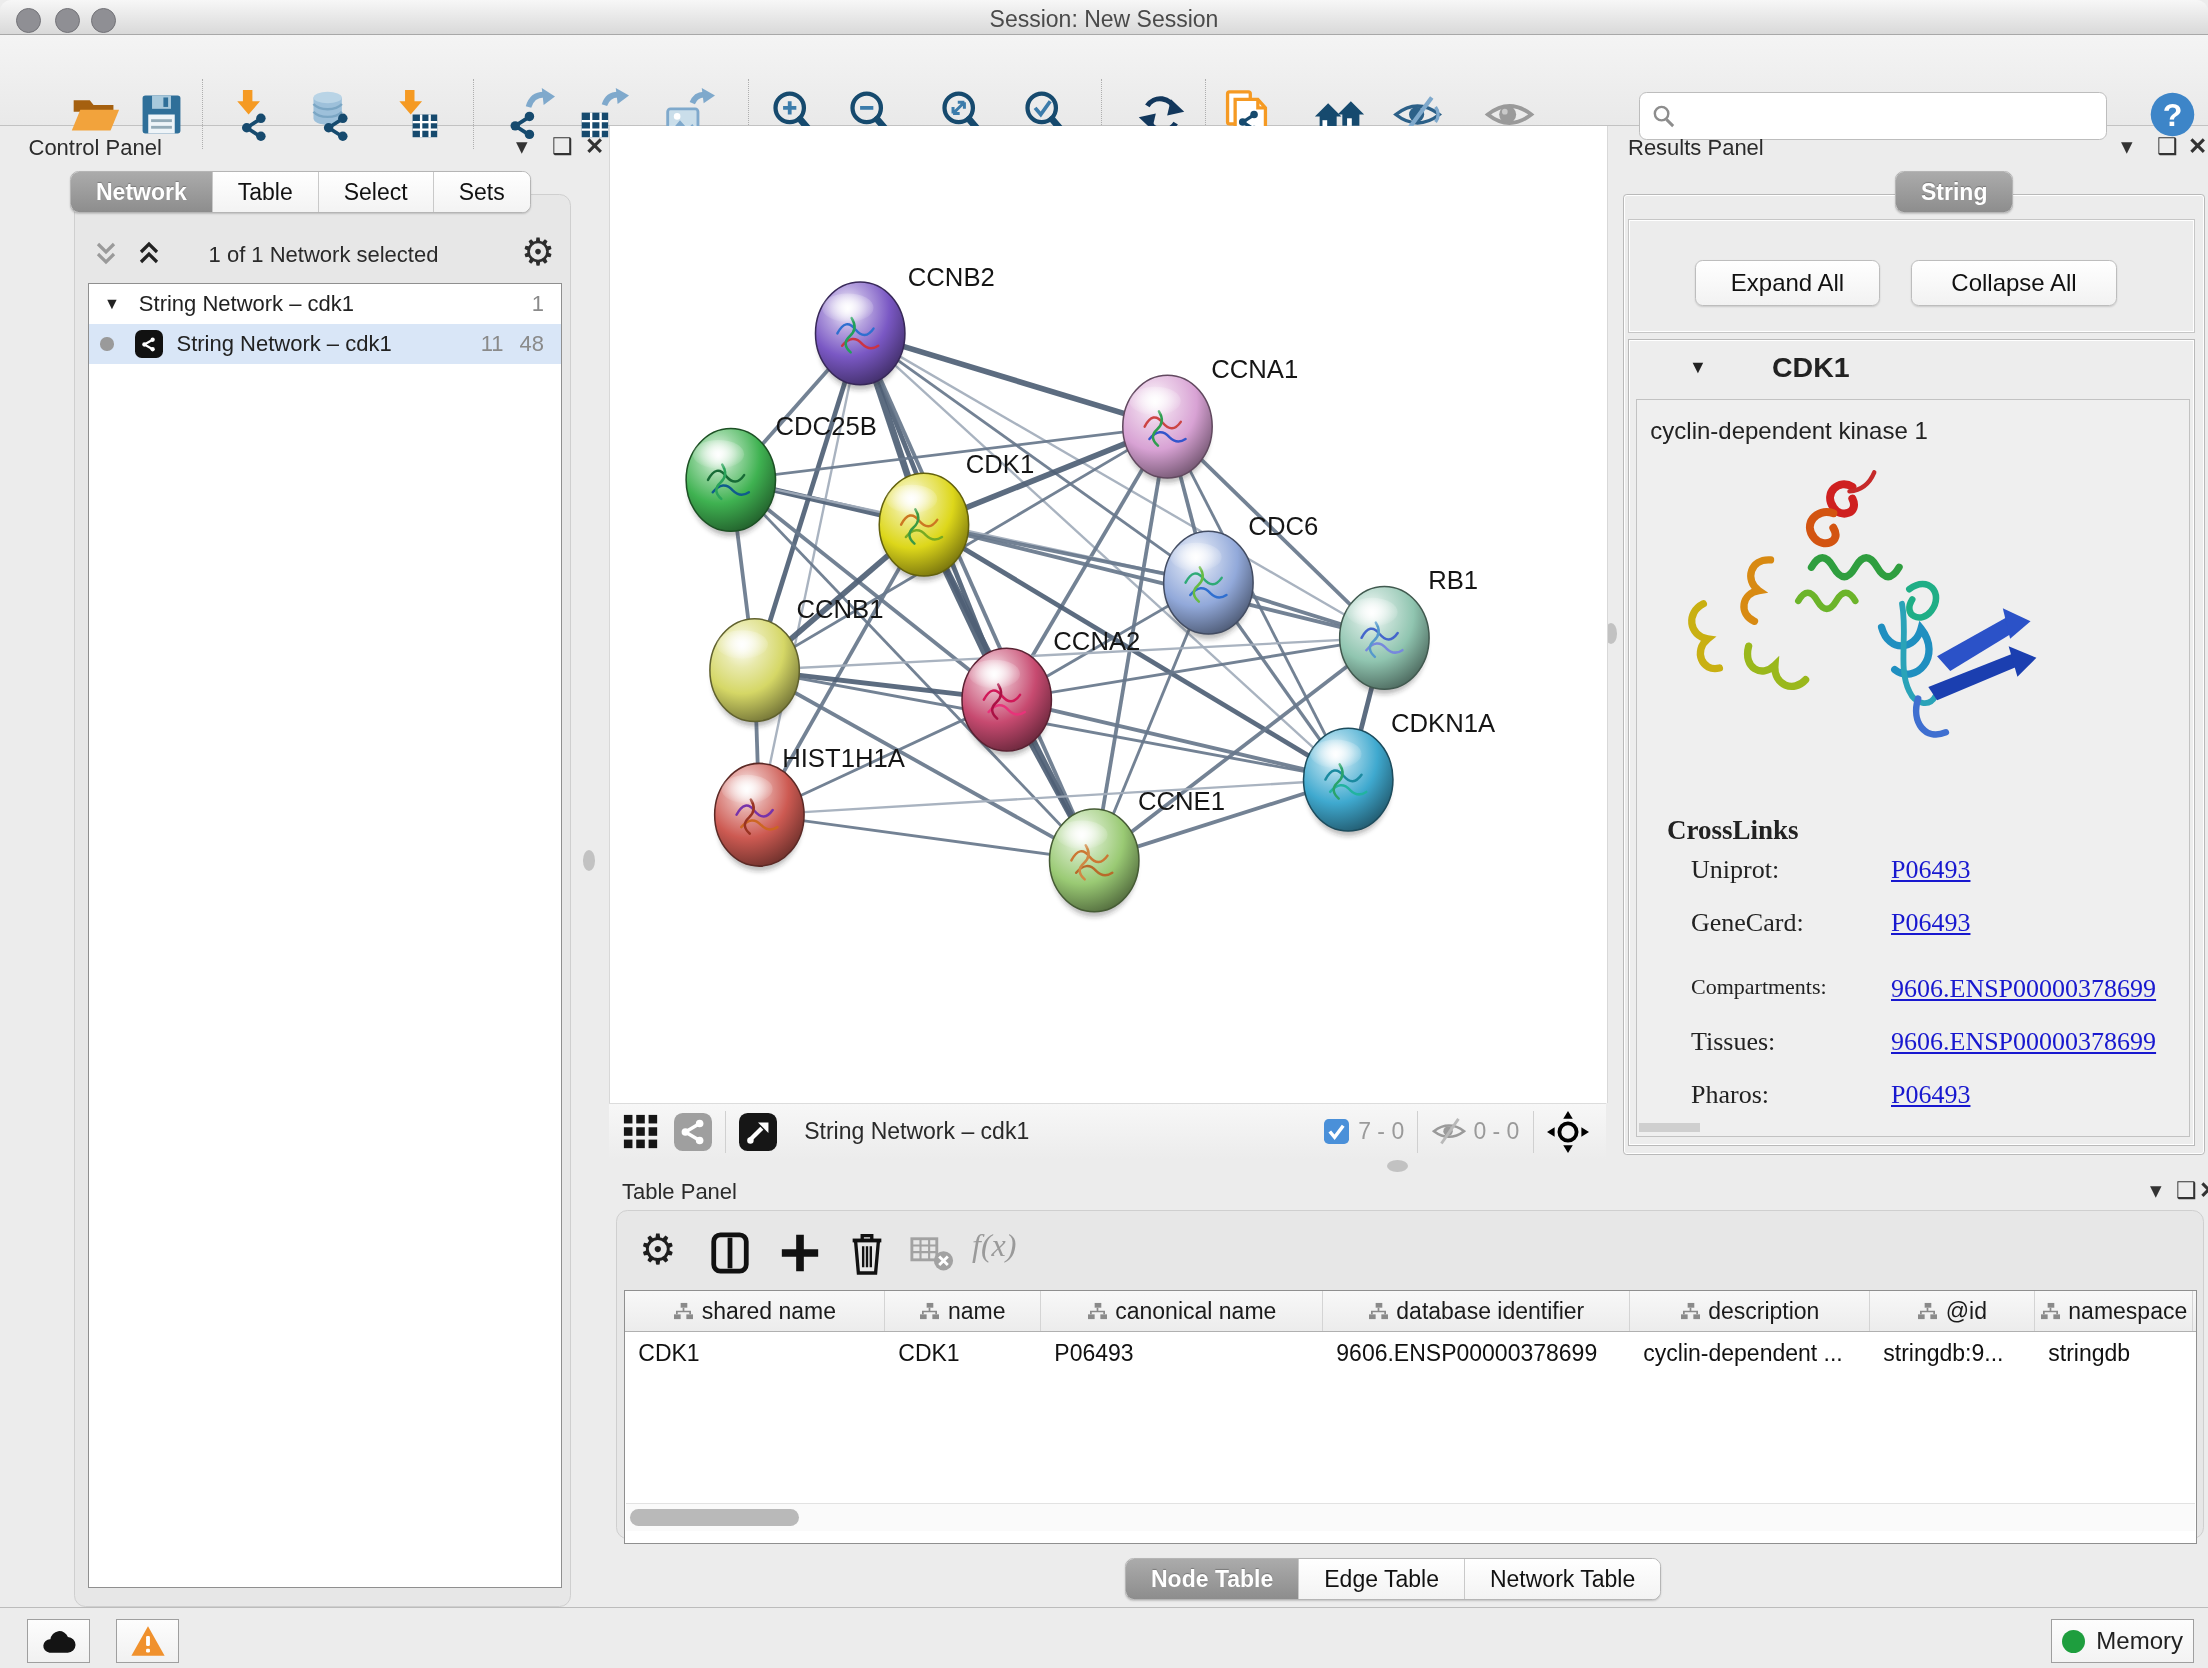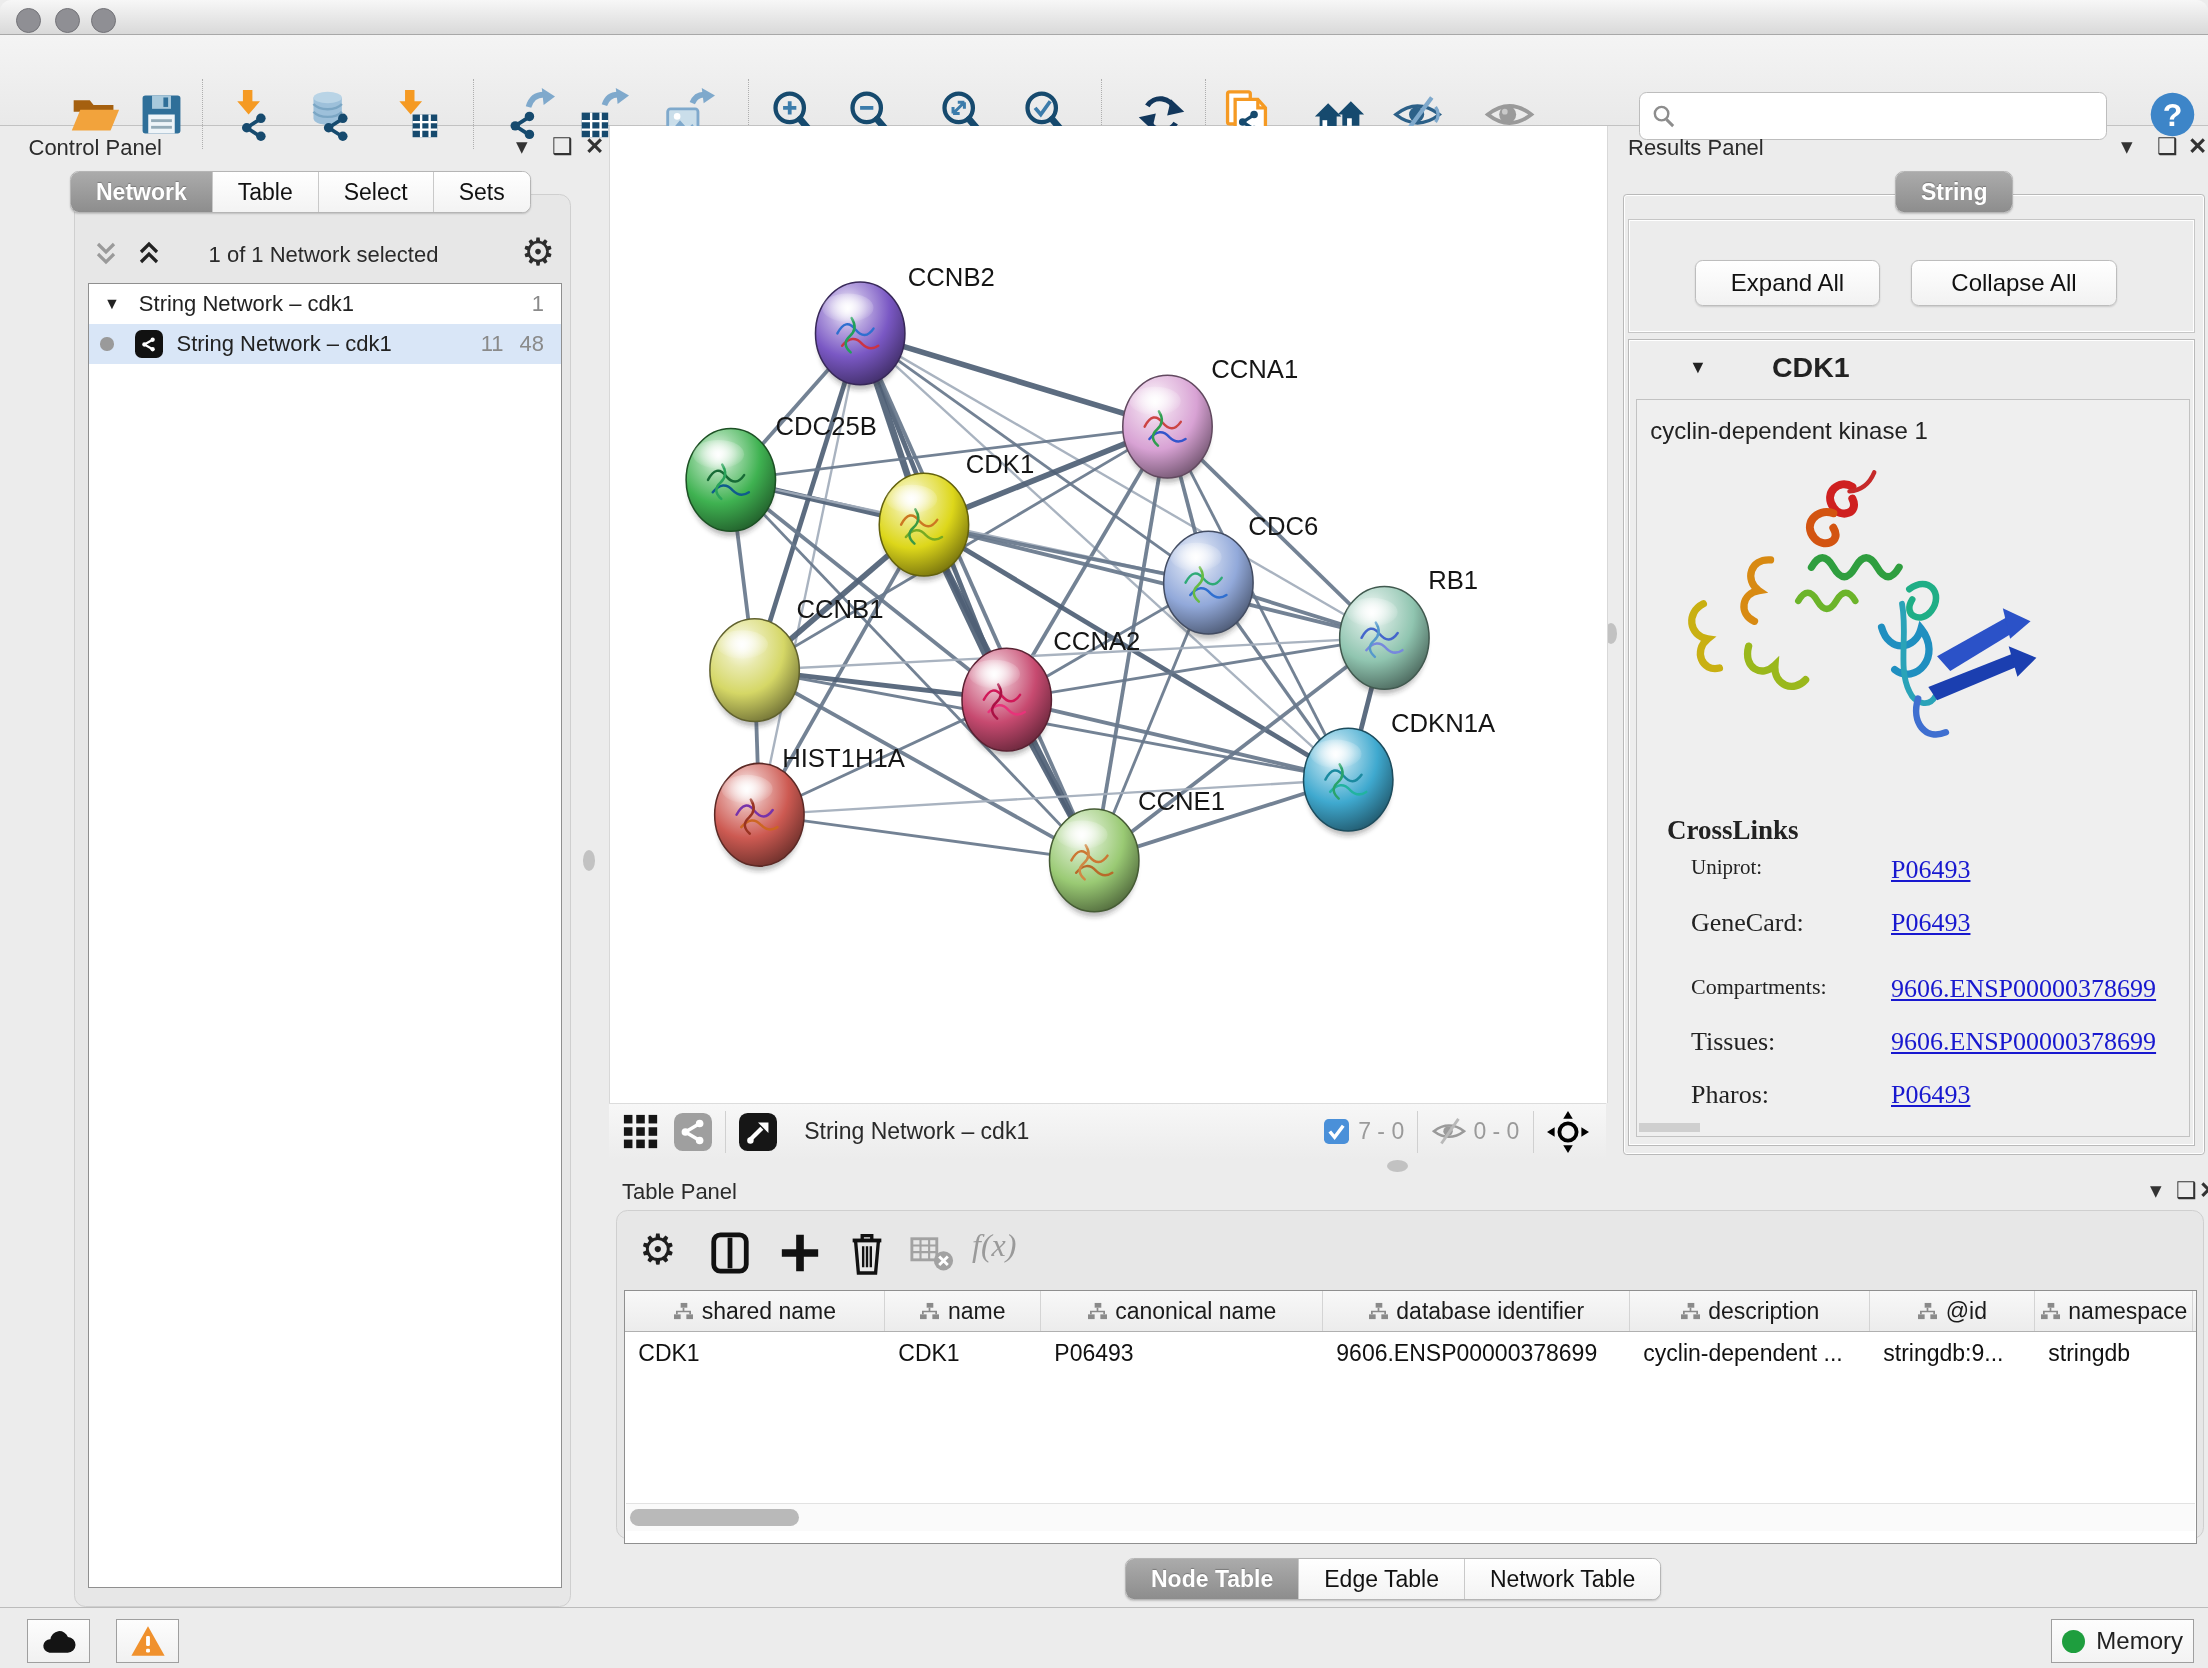--- a/index.html
+++ b/index.html
@@ -76,20 +76,21 @@
   .fx{font-family:"Liberation Serif",serif;font-style:italic;font-size:32px;color:#9a9a9a;}
   svg text{font-family:"Liberation Sans",sans-serif;}
 </style>
 </head>
 <body>
 
 <div id="titlebar" class="abs">
   <div class="tl abs" style="left:16px"></div>
   <div class="tl abs" style="left:55px"></div>
   <div class="tl abs" style="left:91px"></div>
+  <div id="win-title" class="abs">Session: New Session</div>
 </div>
 
 <div id="toolbar" class="abs">
   <div class="tbi abs" style="left:68px">
     <svg viewBox="0 0 56 56">
         <path fill="#a5600f" d="M6 13h17l4 5h21v7H6z"></path>
         <path fill="#f2a33c" d="M4 45l9-22h41l-9 22z"></path>
       </svg>
   </div>
   <div class="tbi abs" style="left:135px">
@@ -647,21 +648,21 @@
       </g>
       <polygon points="378,272 474,218 488,236 396,292" fill="#2b52c8"></polygon>
       <polygon points="468,206 506,224 478,248" fill="#2b52c8"></polygon>
       <polygon points="366,314 482,268 492,284 378,332" fill="#1b3fb0"></polygon>
       <polygon points="476,258 514,274 488,300" fill="#1b3fb0"></polygon>
     </svg>
   </div>
   <div class="abs serif" style="left:30px;top:415px;font-size:27px;font-weight:bold">CrossLinks</div>
   <div id="xlinks" class="abs" style="left:54px;top:455px;width:476px">
       <div style="display:flex;margin-bottom:23px">
-     <span class="serif" style="font-size:21px;width:200px">Uniprot:</span>
+     <span class="serif" style="font-size:26px;width:200px">Uniprot:</span>
      <span class="serif xlink" style="font-size:26px">P06493</span>
    </div>
       <div style="display:flex;margin-bottom:36px">
      <span class="serif" style="font-size:26px;width:200px">GeneCard:</span>
      <span class="serif xlink" style="font-size:26px">P06493</span>
    </div>
       <div style="display:flex;margin-bottom:23px">
      <span class="serif" style="font-size:22px;width:200px">Compartments:</span>
      <span class="serif xlink" style="font-size:26px">9606.ENSP00000378699</span>
    </div>

